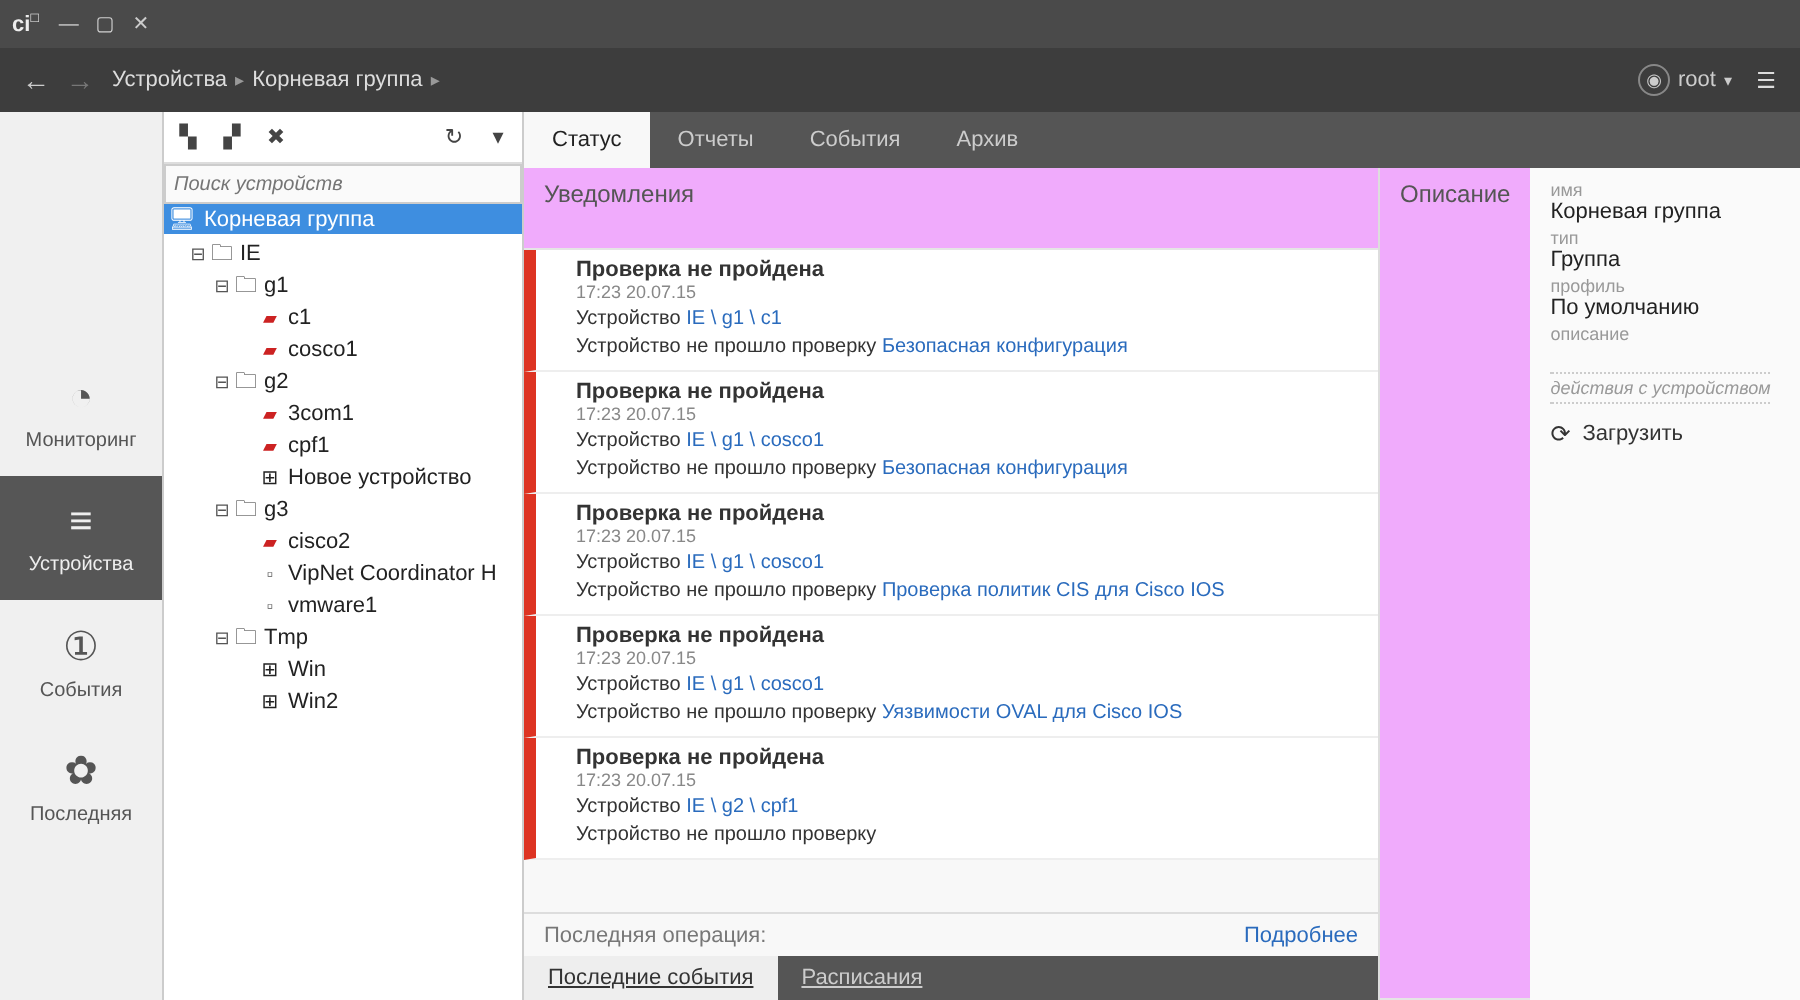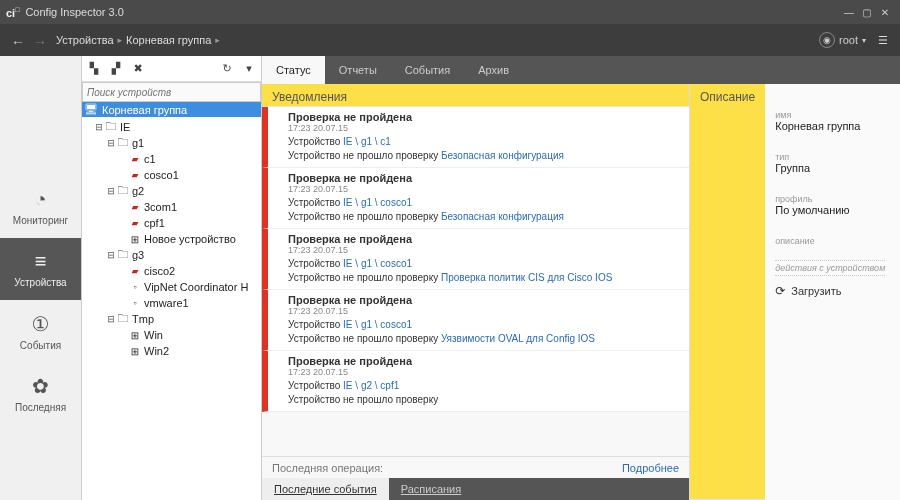--- a/index.html
+++ b/index.html
@@ -45,53 +45,52 @@
 .ind-1 { width: 12px; } .ind-2 { width: 24px; } .ind-3 { width: 36px; }
 
 
 .content { flex: 1; display: flex; flex-direction: column; background: #f8f8f8; }
 .tabs { height: 28px; background: #555; display: flex; align-items: stretch; }
 .tab { padding: 0 14px; display: flex; align-items: center; color: #ccc; font-size: 11px; cursor: pointer; }
 .tab.active { background: #f8f8f8; color: #222; }
 .content-body { flex: 1; display: flex; overflow: hidden; }
 
 .notif-col { flex: 1; display: flex; flex-direction: column; overflow: hidden; border-right: 1px solid #ddd; }
-.section-hdr { font-size: 12px; color: #555; padding: 6px 10px 2px; border-bottom: 1px solid #e5e5e5; background: #fde047; }
+.section-hdr { font-size: 12px; color: #555; padding: 6px 10px 20px; border-bottom: 1px solid #e5e5e5; background: #f0abfc; }
 .notif-list { flex: 1; overflow-y: auto; }
 .notif-item { border-left: 6px solid #d32; background: #fff; margin: 0; border-bottom: 1px solid #eee; padding: 4px 20px 6px; }
 .notif-title { font-weight: bold; font-size: 11px; color: #333; }
 .notif-time { font-size: 9px; color: #888; }
 .notif-line { font-size: 10px; color: #333; margin-top: 3px; }
 .notif-line a { color: #2a6bbd; text-decoration: none; cursor: pointer; }
 .footer-op { height: 22px; border-top: 1px solid #ddd; display: flex; align-items: center; padding: 0 10px; font-size: 11px; color: #777; background: #f8f8f8; }
 .footer-op .more { margin-left: auto; color: #2a6bbd; cursor: pointer; }
 
 .desc-col { width: 210px; display: flex; flex-direction: row; padding: 0; background: #fafafa; }
 .desc-body { padding: 6px 10px; font-size: 10px; }
-.desc-label { color: #999; font-size: 9px; margin-top: 20px; }
+.desc-label { color: #999; font-size: 9px; margin-top: 0; }
 .desc-value { color: #222; font-size: 11px; margin-bottom: 2px; }
 .desc-actions-hdr { text-align: right; font-size: 9px; color: #999; font-style: italic; margin: 14px 0 6px; border-top: 1px dotted #ccc; border-bottom: 1px dotted #ccc; padding: 2px 0; }
 .desc-action { display: flex; align-items: center; gap: 6px; font-size: 11px; color: #333; cursor: pointer; padding: 2px 0; }
 .desc-action .ai { font-size: 12px; }
 
 .bottom-strip { height: 22px; background: #555; display: flex; align-items: stretch; color: #ccc; font-size: 11px; }
 .bottom-strip .btab { padding: 0 12px; display: flex; align-items: center; cursor: pointer; text-decoration: underline; }
 .bottom-strip .btab.active { background: #eee; color: #333; }
 
 
 .notif-list::-webkit-scrollbar { width: 10px; }
 .notif-list::-webkit-scrollbar-thumb { background: #ccc; }
 .notif-list::-webkit-scrollbar-track { background: #eee; }
 </style>
 </head>
 <body>
 
 <div class="titlebar">
   <span class="logo">ci<sup style="font-size:7px">□</sup></span>
-  <span class="title">Config Inspector 3.0</span>
   <span class="winbtn">—</span>
   <span class="winbtn">▢</span>
   <span class="winbtn">✕</span>
 </div>
 
 <div class="breadcrumb-bar">
   <span class="nav-arrow">←</span>
   <span class="nav-arrow" style="color:#777">→</span>
   <span class="crumb">Устройства</span>
   <span class="sep">▸</span>
@@ -262,21 +261,21 @@
             <div class="notif-item">
               <div class="notif-title">Проверка не пройдена</div>
               <div class="notif-time">17:23 20.07.15</div>
               <div class="notif-line">Устройство <a>IE \ g1 \ cosco1</a></div>
               <div class="notif-line">Устройство не прошло проверку  <a>Проверка политик CIS для Cisco IOS</a></div>
             </div>
             <div class="notif-item">
               <div class="notif-title">Проверка не пройдена</div>
               <div class="notif-time">17:23 20.07.15</div>
               <div class="notif-line">Устройство <a>IE \ g1 \ cosco1</a></div>
-              <div class="notif-line">Устройство не прошло проверку  <a>Уязвимости OVAL для Config IOS</a></div>
+              <div class="notif-line">Устройство не прошло проверку  <a>Уязвимости OVAL для Cisco IOS</a></div>
             </div>
             <div class="notif-item">
               <div class="notif-title">Проверка не пройдена</div>
               <div class="notif-time">17:23 20.07.15</div>
               <div class="notif-line">Устройство <a>IE \ g2 \ cpf1</a></div>
               <div class="notif-line">Устройство не прошло проверку</div>
             </div>
           </div>
         <div class="footer-op">
           <span>Последняя операция:</span>

